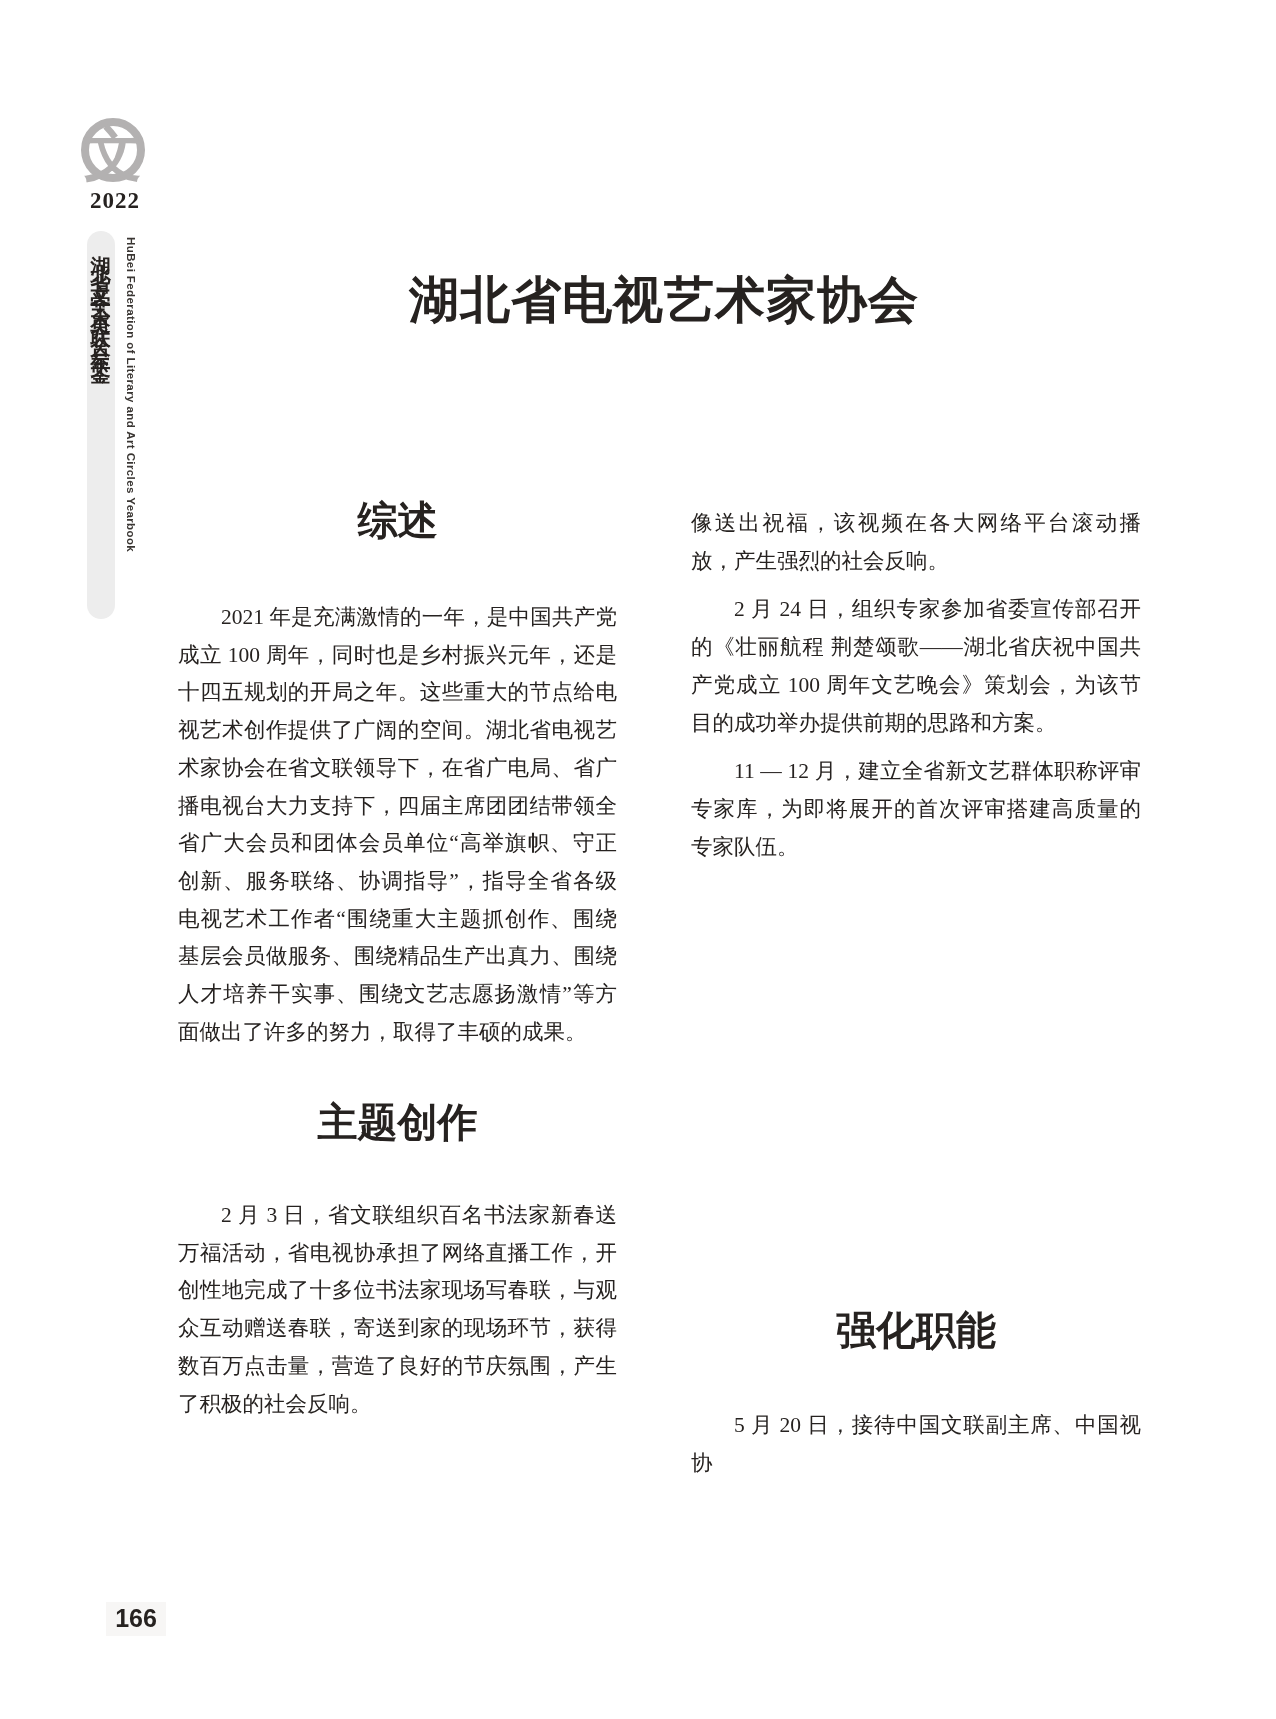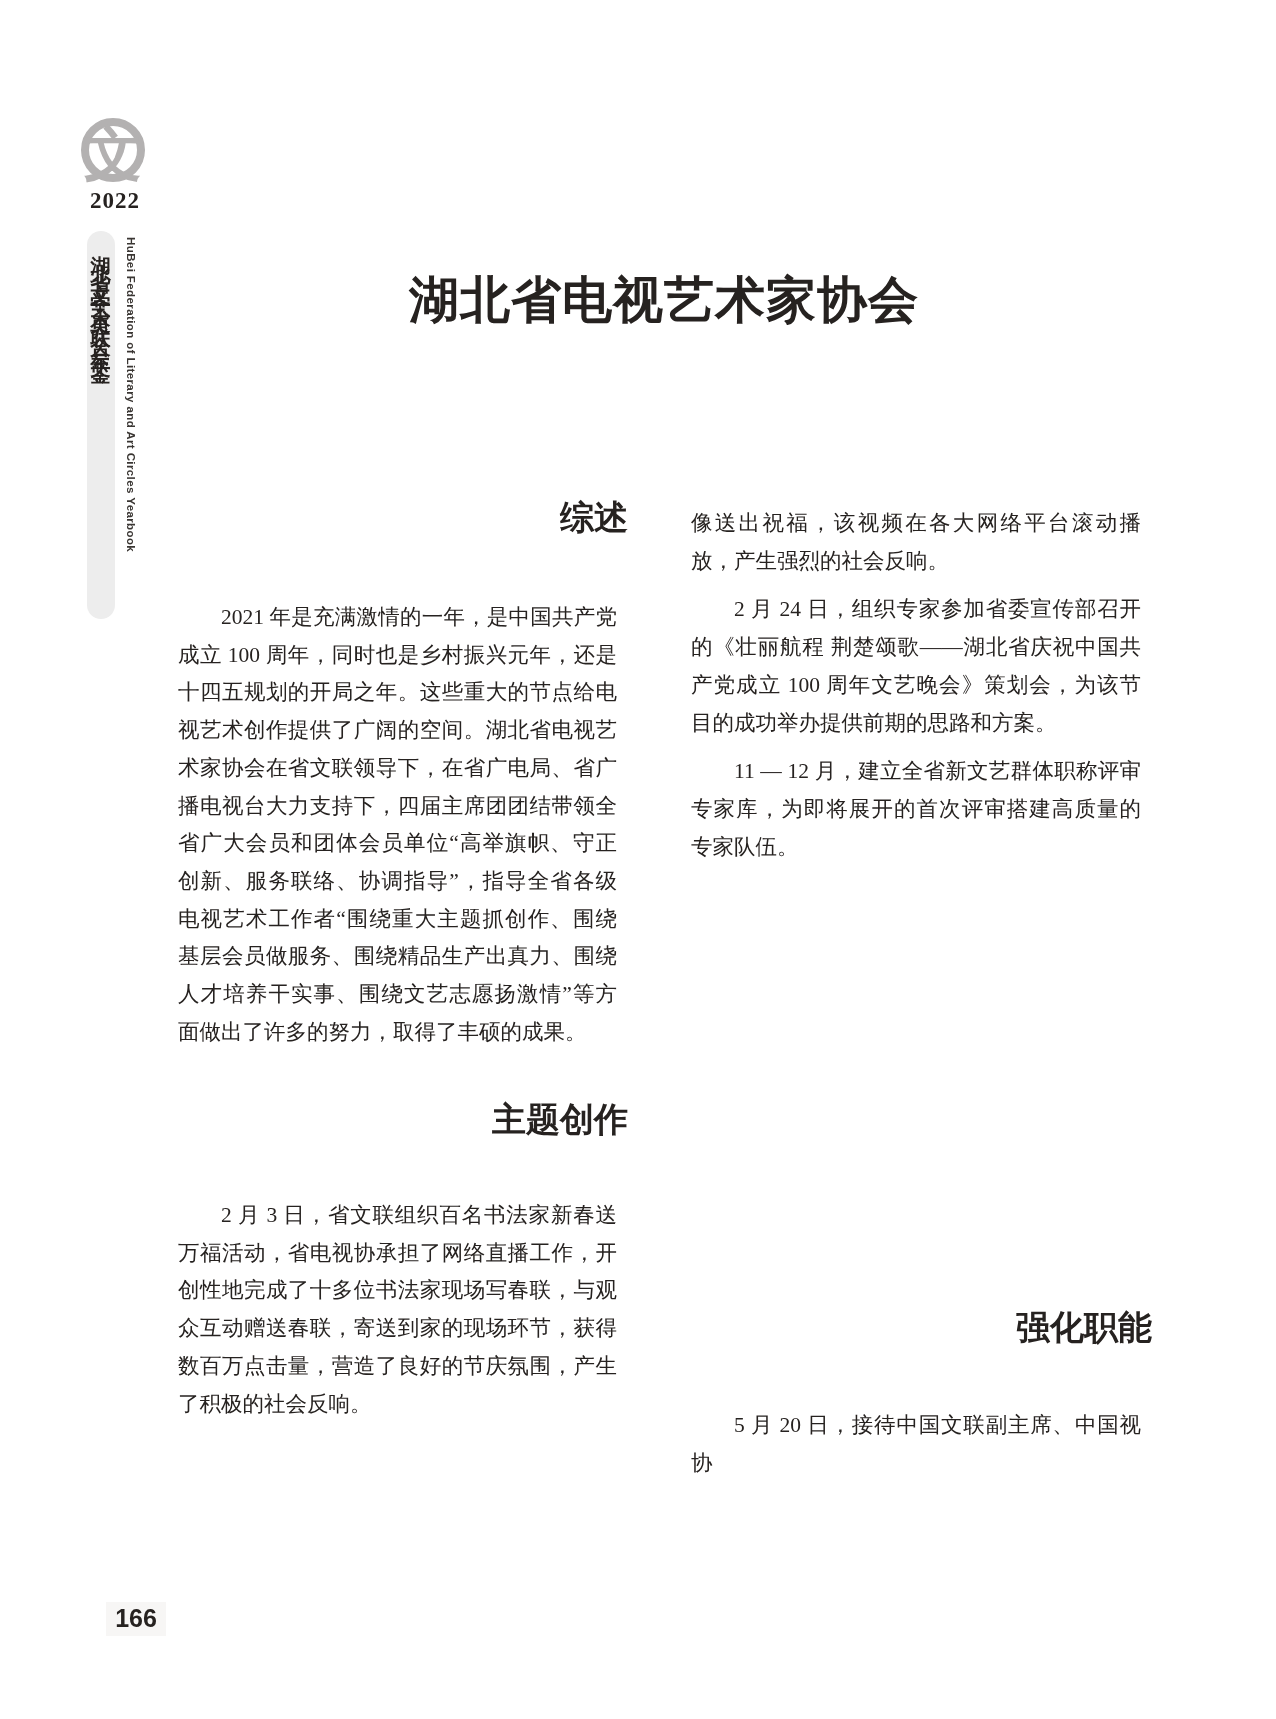--- a/index.html
+++ b/index.html
@@ -97,24 +97,24 @@
     top: 0;
     height: 1719px;
   }
   .col-left  { left: 167px; width: 461px; }
   .col-right { left: 680px; width: 472px; }
   .sec-heading {
     position: absolute;
     left: 0;
     width: 100%;
     margin: 0;
-    text-align: right;
+    text-align: center;
     font-family: "Liberation Sans", sans-serif;
     font-weight: bold;
-    font-size: 34px;
+    font-size: 40px;
     line-height: 1;
     color: #262220;
   }
   .flow {
     position: absolute;
     left: 0;
     width: 100%;
   }
   .p {
     margin: 11px;

